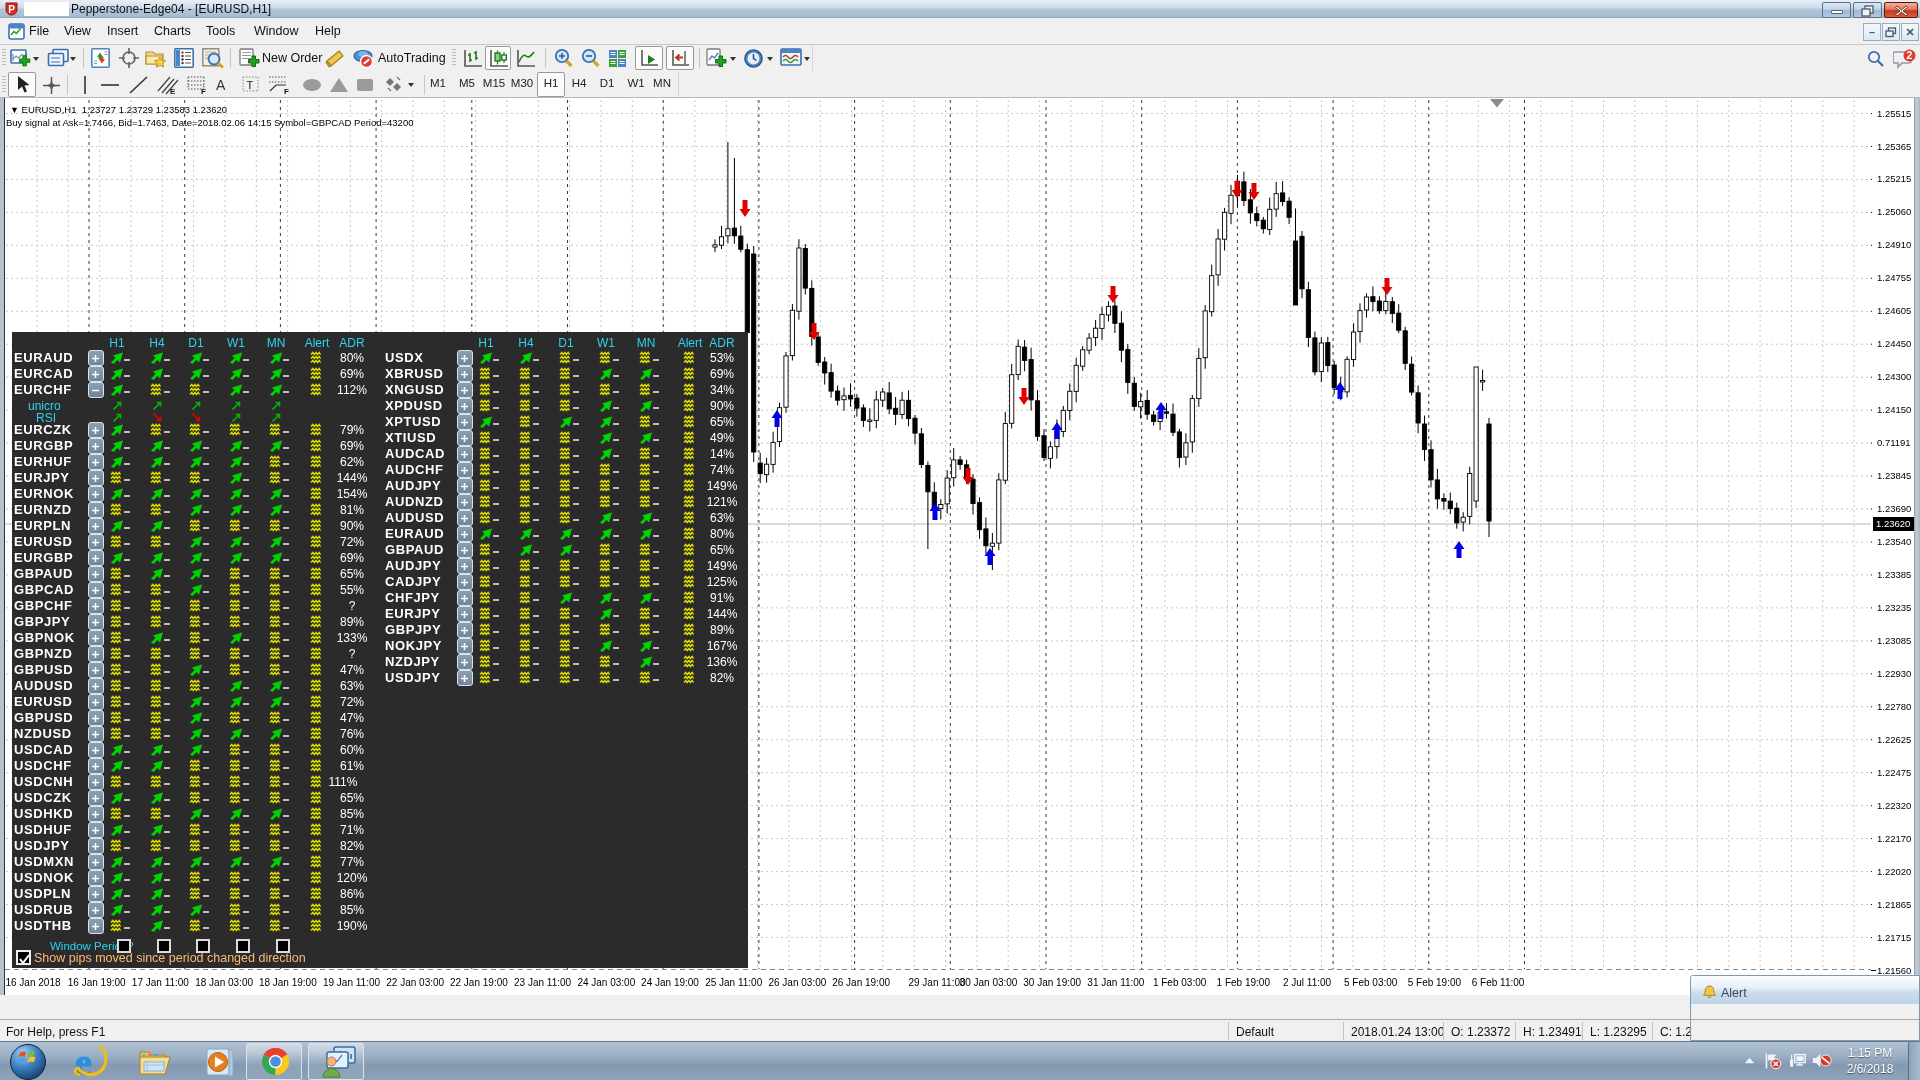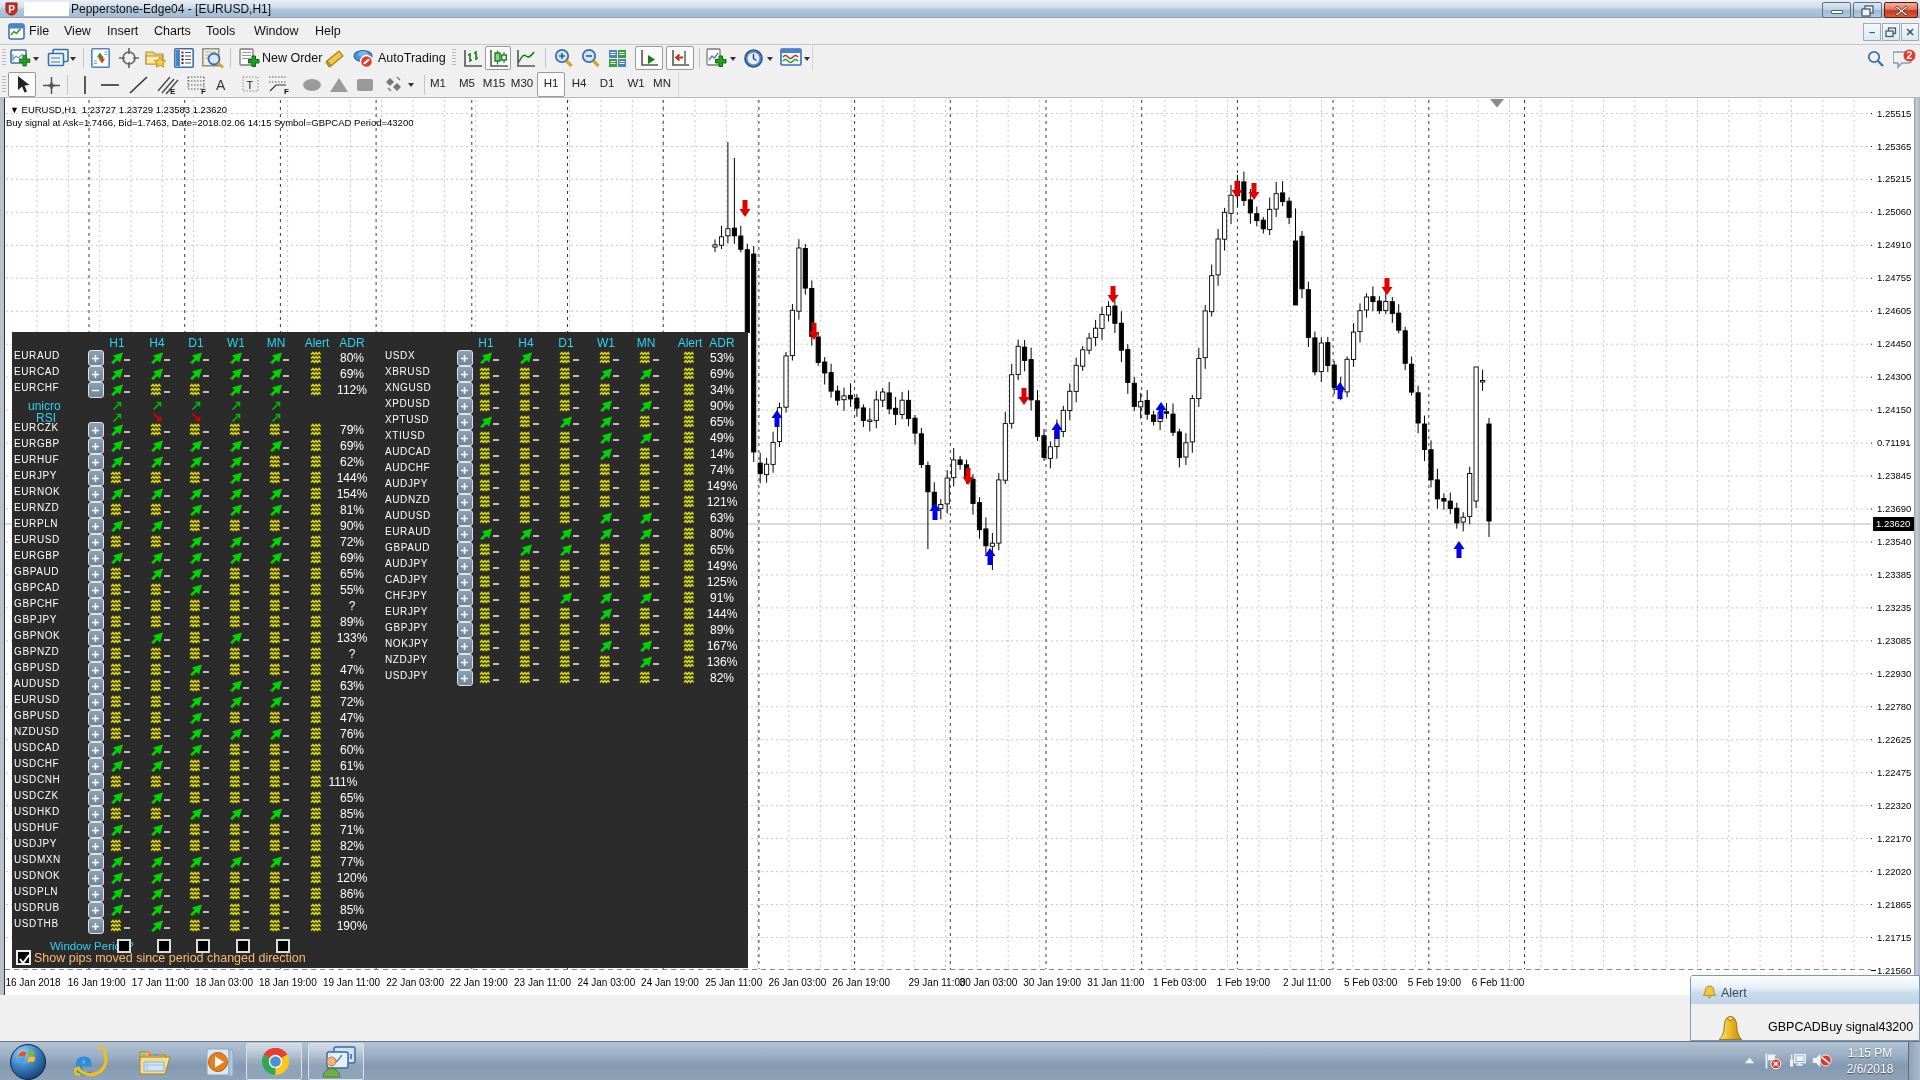--- a/index.html
+++ b/index.html
@@ -28,21 +28,21 @@
 .tl{position:absolute;top:7px;width:80px;text-align:center;font-size:10px;color:#000}
 #pricehl{position:absolute;left:1873px;top:419px;width:46px;height:14px;background:#000;color:#fff;font-size:9.5px;padding-left:3px;line-height:14px}
 #ohlc{position:absolute;left:10px;top:6px;font-size:9.5px;color:#000}
 #sig{position:absolute;left:6px;top:19px;font-size:9.5px;color:#000}
 
 .gl{stroke:#c9c9c9;stroke-dasharray:2 3}
 .sep{stroke:#3a3a3a;stroke-dasharray:3 4}
 
 #panel{position:absolute;left:12px;top:234px;width:736px;height:636px;background:#2b2b2b}
 .ph{position:absolute;width:40px;text-align:center;font-size:12px;color:#2bd3f1}
-.pn{position:absolute;font-size:10px;font-weight:normal;color:#fff;letter-spacing:.6px}
+.pn{position:absolute;font-size:13px;font-weight:bold;color:#fff;letter-spacing:.6px}
 .pa{position:absolute;width:50px;text-align:center;font-size:12px;color:#fff}
 .pc{position:absolute;font-size:12px;color:#2bd3f1}
 .pw{position:absolute;font-size:12.5px;color:#fdba74}
 .pb{position:absolute;width:16px;height:16px;background:linear-gradient(#8ba0b2,#728599);border:1.5px solid #dfe3e9;border-radius:3px}
 .ic{position:absolute;width:14px;height:14px}
 .ics{position:absolute;width:11px;height:11px}
 .dsh{position:absolute;width:6px;height:2px;background:#bdbdbd}
 .cb{position:absolute;width:14px;height:14px;background:#000;border:2px solid #dcdcdc}
 .cb2{position:absolute;width:15px;height:15px;background:#000;border:2px solid #efefef}
 
@@ -2615,43 +2615,43 @@
         <div class="cb" style="left:224px;top:607px"></div>
         <div class="cb" style="left:264px;top:607px"></div>
         <div class="cb2" style="left:4px;top:618px"><svg width="13" height="13" viewBox="0 0 13 13">
             <path d="M2 6 L5 10 L11 2" stroke="#fff" stroke-width="2" fill="none"></path>
           </svg></div>
         <div class="pw" style="left:22px;top:619px">Show pips moved since period changed direction</div>
       </div>
 </div>
 
 
+<div id="statusbar">
+ <div class="st" style="left:6px">For Help, press F1</div>
+ <div class="stsep" style="left:1228px"></div>
+ <div class="st" style="left:1236px">Default</div>
+ <div class="stsep" style="left:1343px"></div>
+ <div class="st" style="left:1351px">2018.01.24 13:00</div>
+ <div class="stsep" style="left:1443px"></div>
+ <div class="st" style="left:1451px">O: 1.23372</div>
+ <div class="stsep" style="left:1515px"></div>
+ <div class="st" style="left:1523px">H: 1.23491</div>
+ <div class="stsep" style="left:1582px"></div>
+ <div class="st" style="left:1590px">L: 1.23295</div>
+ <div class="stsep" style="left:1652px"></div>
+ <div class="st" style="left:1660px">C: 1.2</div>
+</div>
 
 <div id="alert">
  <div class="atit">
   <svg class="abs" style="left:11px;top:9px" width="15" height="15" viewBox="0 0 16 16">
           <path d="M8 1 a4.5 4.5 0 0 1 4.5 4.5 c0 3.5 1.5 5 2 5.5 h-13 c.5 -.5 2 -2 2 -5.5 A4.5 4.5 0 0 1 8 1 Z" fill="#f3c73c" stroke="#a5841e" stroke-width="1"></path>
           <path d="M6.5 12 a1.5 1.5 0 0 0 3 0" fill="#f3c73c" stroke="#a5841e"></path>
         </svg>
   <div class="aname" style="left:30px;top:10px">Alert</div>
- </div>
- <div class="abody">
-  <svg class="abs" style="left:24px;top:11px" width="31" height="37" viewBox="0 0 34 40">
-          <defs>
-            <linearGradient id="bg1" x1="0" y1="0" x2="1" y2="0">
-              <stop offset="0" stop-color="#fce88a"></stop>
-              <stop offset=".5" stop-color="#e8b820"></stop>
-              <stop offset="1" stop-color="#c28a10"></stop>
-            </linearGradient>
-          </defs>
-          <path d="M17 2 a6 6 0 0 1 6 5 c.5 1 .8 2 .8 3.5 c0 10 3.5 14.5 5.5 16 h-24.6 c2 -1.5 5.5 -6 5.5 -16 c0 -1.5 .3 -2.5 .8 -3.5 a6 6 0 0 1 6 -5 Z" fill="url(#bg1)" stroke="#8a6a10" stroke-width="1"></path>
-          <ellipse cx="17" cy="3.5" rx="3" ry="2.2" fill="#f8dc60" stroke="#8a6a10"></ellipse>
-          <path d="M13 38 a4 4 0 0 0 8 0" fill="#e8b820" stroke="#8a6a10"></path>
-        </svg>
-  <div class="atxt">GBPCADBuy signal43200</div>
  </div>
 </div>
 
 <div id="taskbar">
 
  <svg class="abs" style="left:9px;top:1px" width="38" height="38" viewBox="0 0 38 38">
   <defs>
           <radialGradient id="orb" cx=".35" cy=".25" r=".9">
             <stop offset="0" stop-color="#9ed4f5"></stop>
             <stop offset=".45" stop-color="#3c82c4"></stop>

